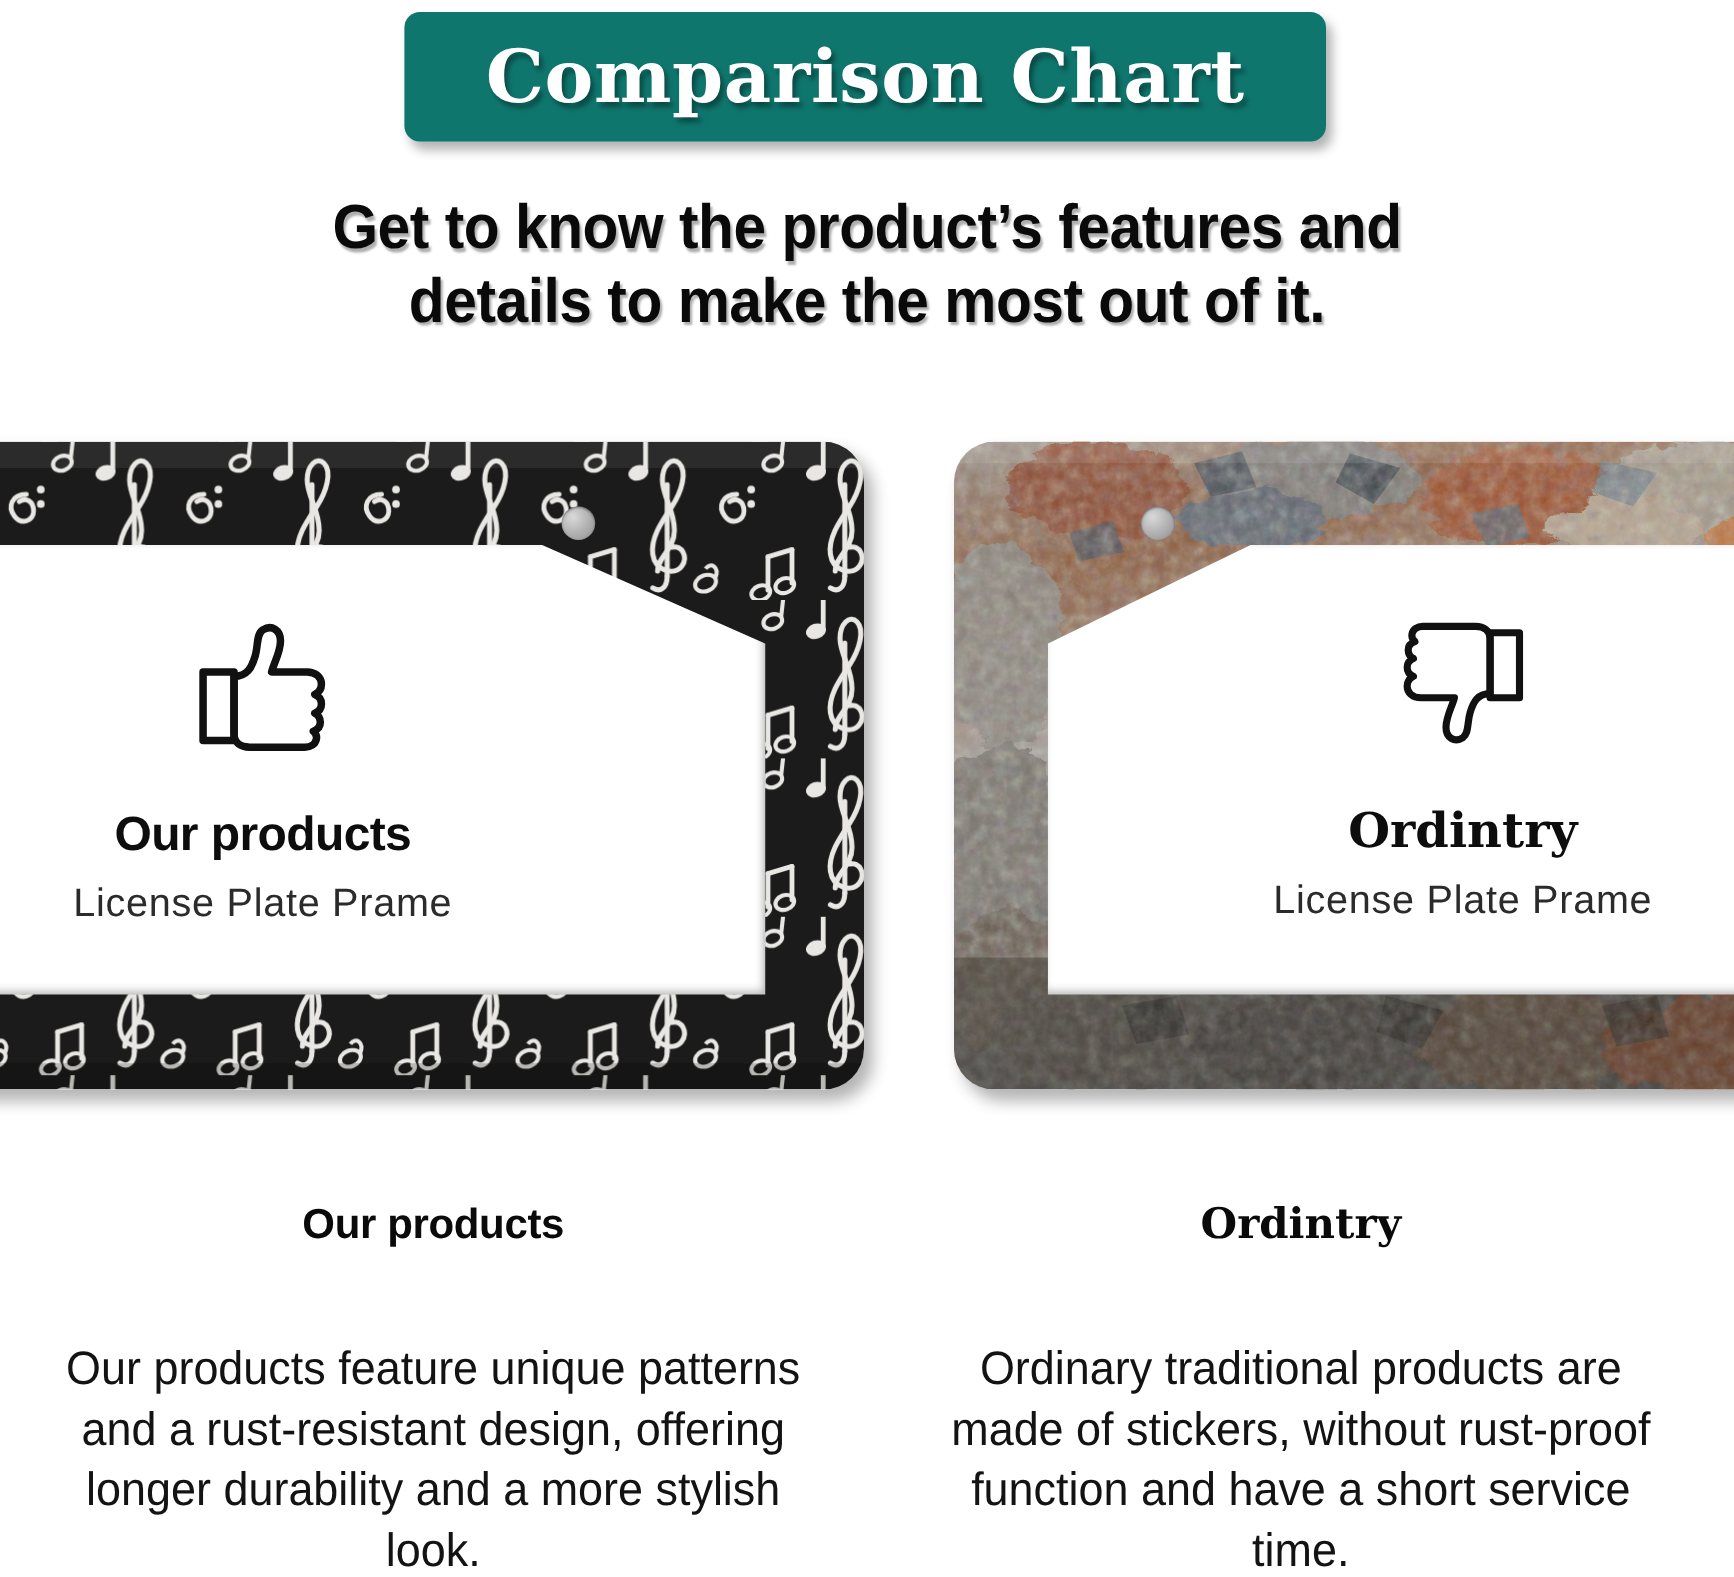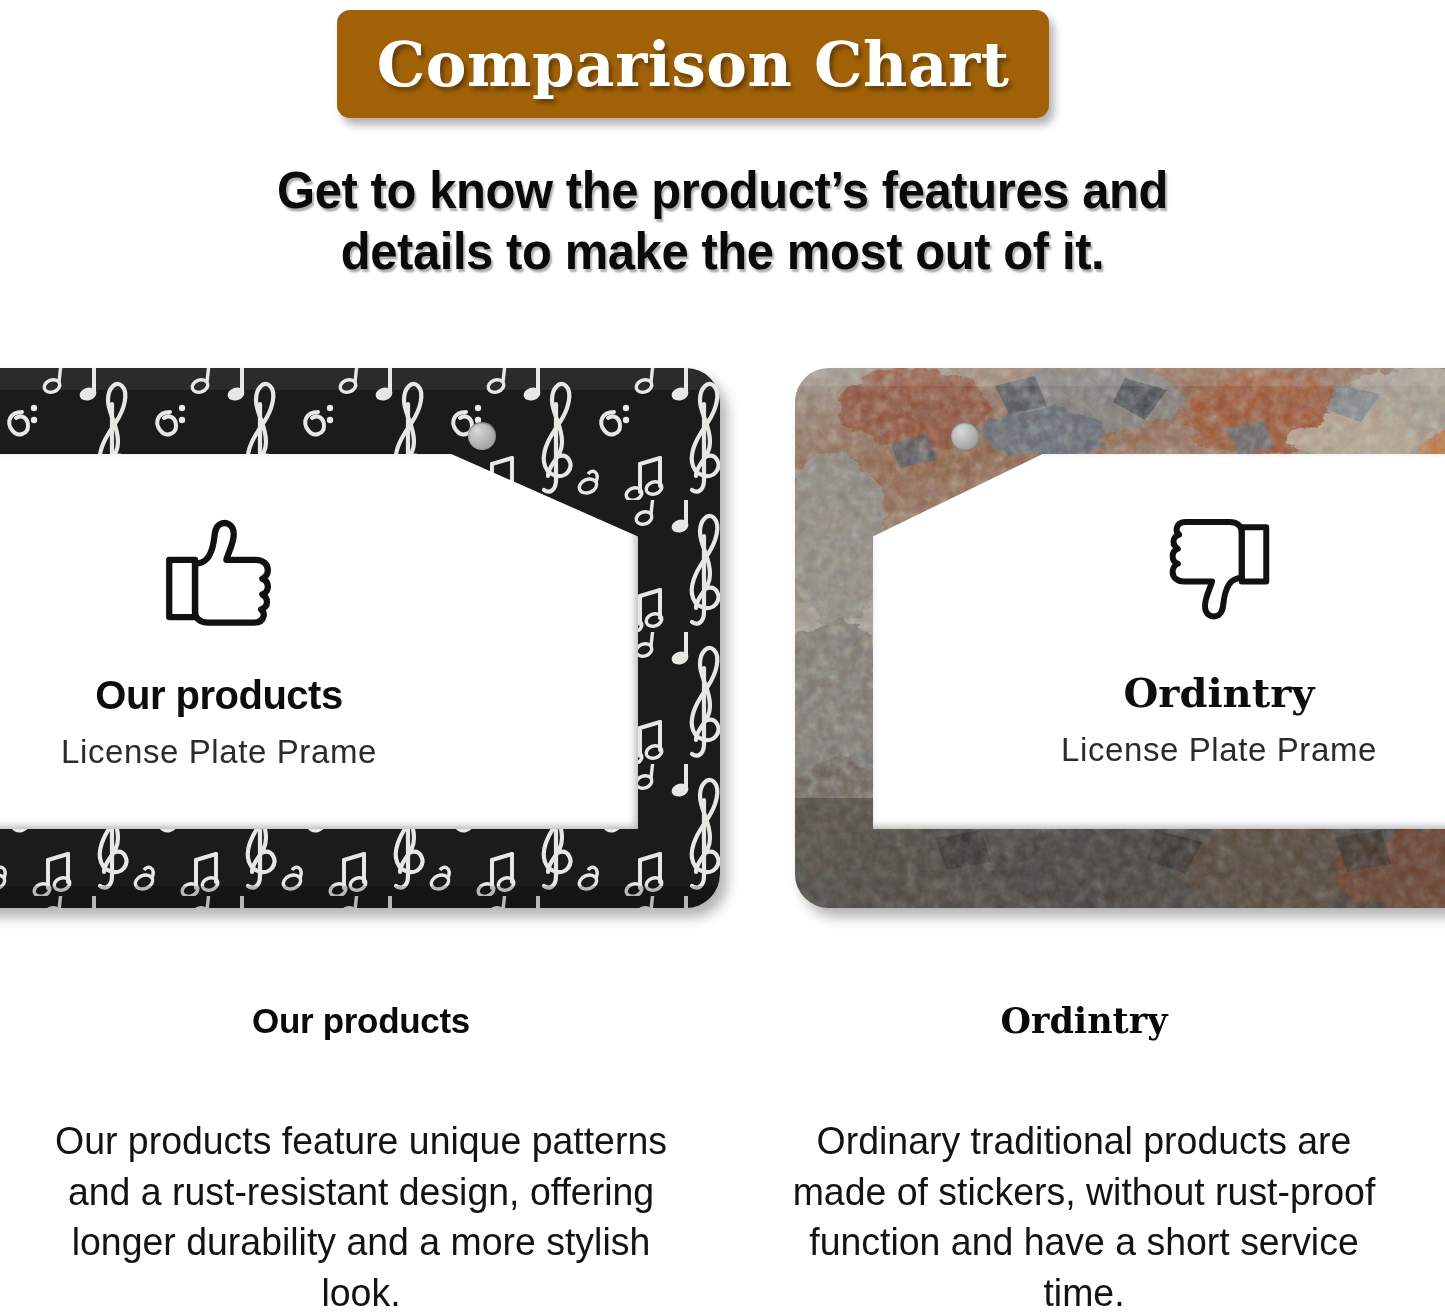--- a/index.html
+++ b/index.html
@@ -10,22 +10,22 @@
     font-family:"Liberation Sans", sans-serif;
     -webkit-font-smoothing:antialiased;
   }
 
   
   #banner-row {
     position:absolute; left:0; top:0; width:1445px; height:135px;
   }
   #title-banner {
     position:absolute; left:337px; top:10px;
-    width:712px; height:108px;
-    background:#a16207;
+    width:768px; height:108px;
+    background:#0f766e;
     border-radius:13px;
     box-shadow: 5px 7px 9px rgba(0,0,0,0.30);
     display:flex; align-items:center; justify-content:center;
   }
   #title-text {
     font-family:"DejaVu Serif", serif;
     font-weight:700;
     font-size:61px;
     color:#ffffff;
     letter-spacing:0.5px;

